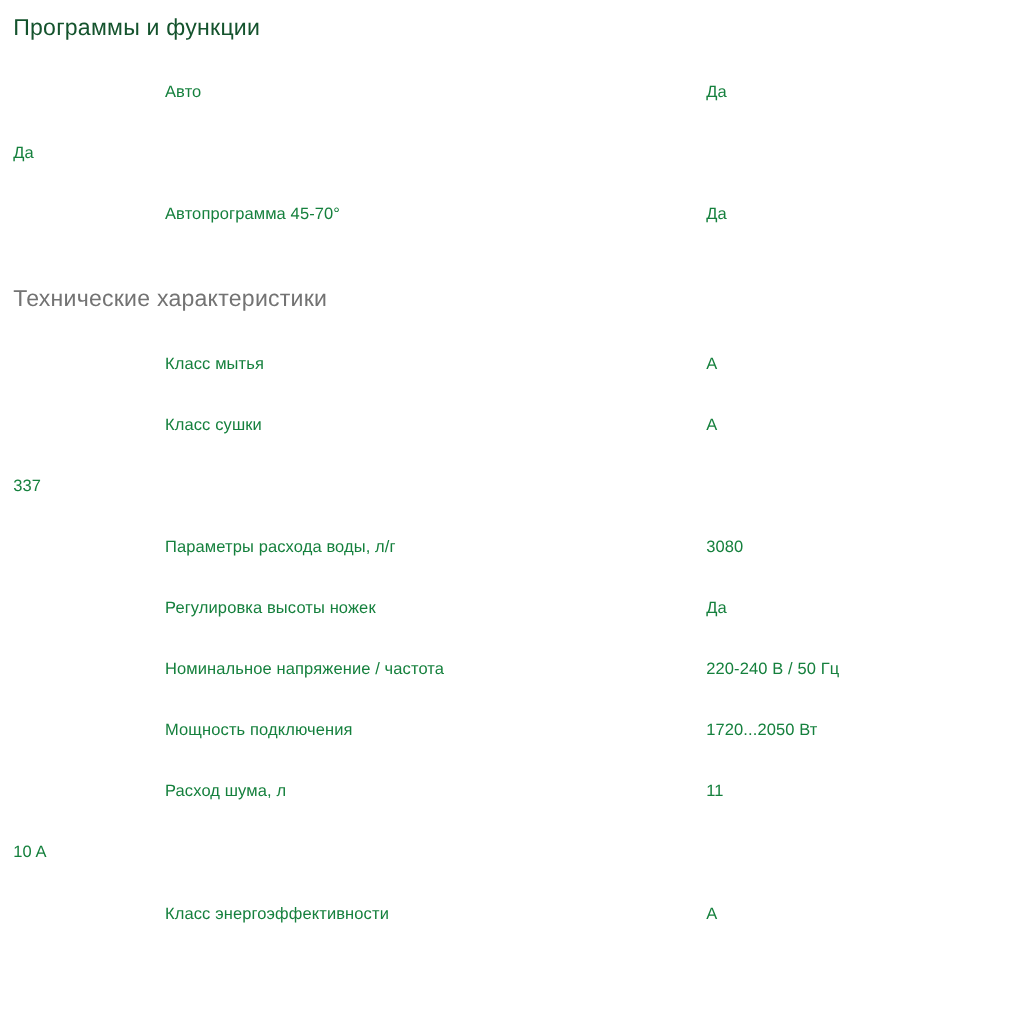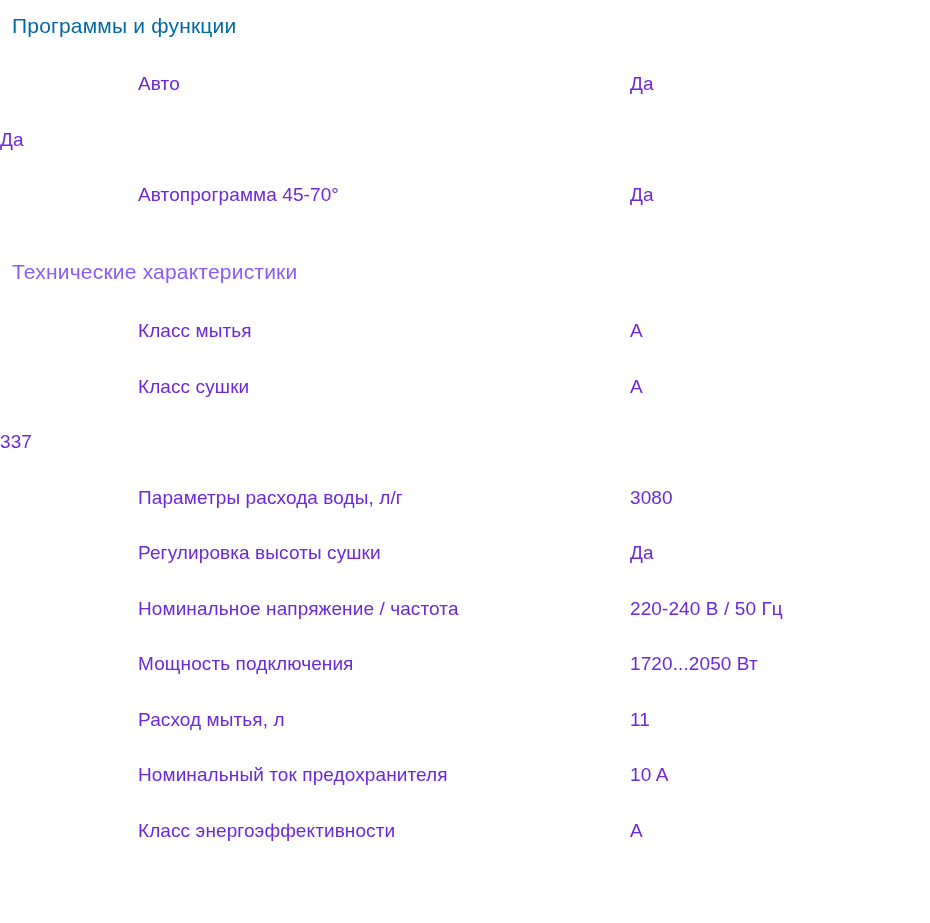--- a/index.html
+++ b/index.html
@@ -29,23 +29,24 @@
     font-size: 21px;
     color: #29b6e8;
     font-weight: normal;
     letter-spacing: 0.2px;
     margin: 0;
     padding: 0;
   }
   .spec-row {
     display: flex;
     align-items: flex-start;
-    font-size: 19px;
+    font-size: 15px;
     line-height: 20px;
-    color: #6d28d9;
+    color: #15803d;
+    margin-left: 12px;
   }
   .spec-label {
     flex: 0 0 630px;
     max-width: 630px;
     padding-left: 138px;
     box-sizing: border-box;
     letter-spacing: 0.1px;
   }
   .spec-value {
     flex: 1 1 auto;
@@ -63,72 +64,71 @@
   #sec-tech .section-title { position: absolute; top: 32px; left: 12px; }
   #sec-tech .rows { position: absolute; top: 93px; left: 0; right: 0; }
   #sec-tech .spec-row { height: 55.5px; }
 </style>
 </head>
 <body style="background: rgb(255, 255, 255); color: rgb(111, 111, 111);">
 
 <div class="page">
 
   <section class="section" id="sec-programs">
-    <h2 class="section-title" style="color: #0369a1;">Программы и функции</h2>
+    <h2 class="section-title" style="color: #14532d;">Программы и функции</h2>
     <div class="rows">
         <div class="spec-row">
           <div class="spec-label">Авто</div>
           <div class="spec-value">Да</div>
         </div>
         <div class="spec-row">
           <div class="spec-value">Да</div>
         </div>
         <div class="spec-row">
           <div class="spec-label">Автопрограмма 45-70°</div>
           <div class="spec-value">Да</div>
         </div>
       </div>
   </section>
 
   <section class="section" id="sec-tech">
-    <h2 class="section-title" style="color: #8b5cf6;">Технические характеристики</h2>
+    <h2 class="section-title" style="color: #737373;">Технические характеристики</h2>
     <div class="rows">
         <div class="spec-row">
           <div class="spec-label">Класс мытья</div>
           <div class="spec-value">A</div>
         </div>
         <div class="spec-row">
           <div class="spec-label">Класс сушки</div>
           <div class="spec-value">A</div>
         </div>
         <div class="spec-row">
           <div class="spec-value">337</div>
         </div>
         <div class="spec-row">
           <div class="spec-label">Параметры расхода воды, л/г</div>
           <div class="spec-value">3080</div>
         </div>
         <div class="spec-row">
-          <div class="spec-label">Регулировка высоты сушки</div>
+          <div class="spec-label">Регулировка высоты ножек</div>
           <div class="spec-value">Да</div>
         </div>
         <div class="spec-row">
           <div class="spec-label">Номинальное напряжение / частота</div>
           <div class="spec-value">220-240 В / 50 Гц</div>
         </div>
         <div class="spec-row">
           <div class="spec-label">Мощность подключения</div>
           <div class="spec-value">1720...2050 Вт</div>
         </div>
         <div class="spec-row">
-          <div class="spec-label">Расход мытья, л</div>
+          <div class="spec-label">Расход шума, л</div>
           <div class="spec-value">11</div>
         </div>
         <div class="spec-row">
-          <div class="spec-label">Номинальный ток предохранителя</div>
           <div class="spec-value">10 A</div>
         </div>
         <div class="spec-row">
           <div class="spec-label">Класс энергоэффективности</div>
           <div class="spec-value">A</div>
         </div>
       </div>
   </section>
 
 </div>

